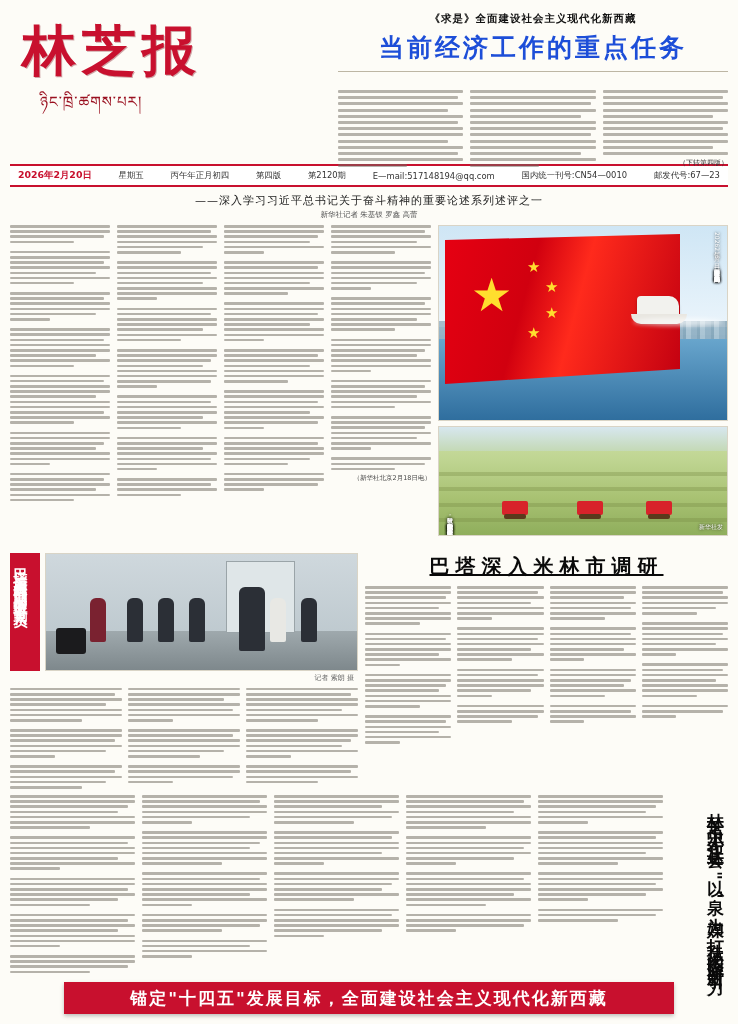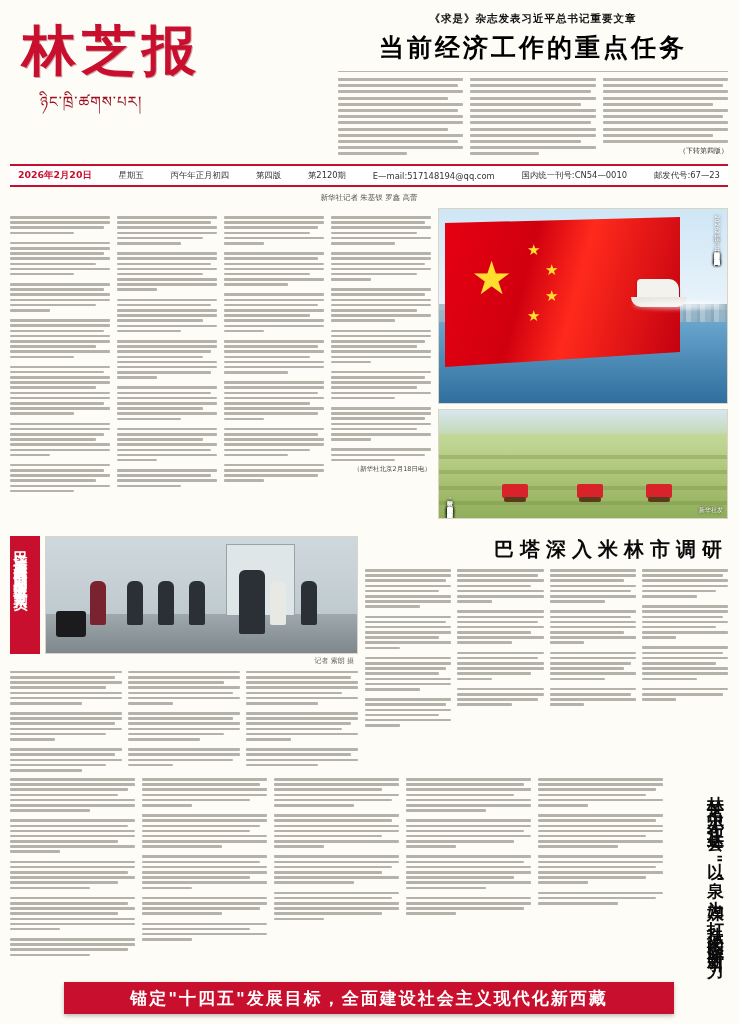--- a/index.html
+++ b/index.html
@@ -27,24 +27,24 @@
     font-size: 15px; color: #9a1020; letter-spacing: 1px;
     font-family: "DejaVu Sans", sans-serif;
   }
   .mast-right { flex: 1; padding-left: 8px; }
   .head-kicker {
     text-align: center; font-size: 10.5px; color: #111; letter-spacing: 1px;
     font-weight: bold; margin-top: 4px;
   }
   .head-main {
     text-align: center; font-weight: bold; font-size: 25px; letter-spacing: 3px;
-    margin: 5px 0 7px; color: #000000;
+    margin: 5px 0 7px; color: #1d4ed8;
     font-family: "DejaVu Sans", sans-serif;
   }
-  .head-cols { display: flex; gap: 7px; border-top: 1px solid #bdb6a4; padding-top: 6px; }
+  .head-cols { display: flex; gap: 7px; border-top: 1px solid #bdb6a4; padding-top: 18px; }
   .head-col { flex: 1; }
   .txtline {
     height: 3px; background: #6f6a60; opacity: .5; margin-bottom: 3.2px; border-radius: 1px;
   }
   .txtline.s1 { width: 100%; } .txtline.s2 { width: 96%; }
   .txtline.s3 { width: 88%; } .txtline.s4 { width: 72%; }
   .head-col .tail { width: 55%; }
 
   
   .infobar {
@@ -62,21 +62,21 @@
     color: #0a0a0a; margin: 6px 0 2px;
     font-family: "DejaVu Serif", "Liberation Serif", serif;
   }
   .lead-sub {
     text-align: center; font-size: 11px; color: #222; letter-spacing: 1px; margin-bottom: 2px;
   }
   .lead-byline { text-align: center; font-size: 7.5px; color: #555; margin-bottom: 5px; }
 
   
   .topregion { display: flex; gap: 7px; height: 322px; }
-  .tcol { width: 100px; margin-top: 8px; }
+  .tcol { width: 100px; }
   .tcol.w { width: 100px; }
   .photo-stack { flex: 1; display: flex; flex-direction: column; gap: 5px; }
 
   .micro { height: 2.6px; background: #7a756b; opacity: .55; margin-bottom: 2.6px; border-radius: 1px; }
   .micro.a { width: 100%; } .micro.b { width: 94%; } .micro.c { width: 86%; }
   .micro.d { width: 64%; } .micro.e { width: 40%; }
   .para-gap { height: 5px; }
 
   
   .photo { position: relative; overflow: hidden; border: 1px solid #d9d4c6; }
@@ -133,22 +133,22 @@
   .person { position:absolute; bottom: 24%; width: 16px; height: 44px; background:#2b2f36; border-radius: 6px 6px 2px 2px;}
   .person.red { background:#7a2230; }
   .person.white { background:#e8e8e4; }
   .person.big { width: 26px; height: 64px; bottom:16%; }
   .cam { position:absolute; left:10px; bottom:14%; width:30px;height:26px;background:#1b1b1d;border-radius:3px;}
   .pic-cap { font-size: 7px; color: #333; text-align: center; padding: 3px 4px 0; line-height: 1.4; }
   .pic-cap .cred { display:block; text-align:right; color:#666; }
 
   .mid-right { flex: 1; }
   .mid-head {
-    text-align:right; font-size: 20px; font-weight: bold; letter-spacing: 6px; color:#0a0a0a;
-    font-family:"DejaVu Serif","Liberation Serif",serif; margin-bottom: 6px;
+    text-align:center; font-size: 20px; font-weight: bold; letter-spacing: 6px; color:#0a0a0a;
+    font-family:"DejaVu Serif","Liberation Serif",serif; margin-bottom: 6px; text-decoration: underline;
   }
   .mid-cols { display:flex; gap: 6px; }
   .mid-cols .mcol { flex:1; }
 
   
   .bottom { display:flex; gap: 7px; margin-top: 6px; height: 215px; }
   .bcol { flex: 1; }
   .vtitle {
     width: 58px; flex: none; writing-mode: vertical-rl; font-size: 17px; font-weight: bold;
     letter-spacing: 5px; color:#0a0a0a; padding-top: 4px; text-align: left;
@@ -168,21 +168,21 @@
 <body>
 
 <div class="page">
 
   <div class="masthead">
     <div class="mast-left">
       <div class="mast-title">林芝报</div>
       <div class="mast-tibetan">ཉིང་ཁྲི་ཚགས་པར།</div>
     </div>
     <div class="mast-right">
-      <div class="head-kicker">《求是》杂志发表习近平总书记重要文章</div>
+      <div class="head-kicker">《求是》全面建设社会主义现代化新西藏</div>
       <div class="head-main">当前经济工作的重点任务</div>
       <div class="head-cols">
         <div class="head-col">
           <div class="txtline s1"></div>
             <div class="txtline s2"></div>
             <div class="txtline s1"></div>
           <div class="txtline s3"></div>
             <div class="txtline s1"></div>
             <div class="txtline s2"></div>
           <div class="txtline s1"></div>
@@ -230,20 +230,21 @@
     <span class="ib date">2026年2月20日</span>
     <span class="ib">星期五</span>
     <span class="ib">丙午年正月初四</span>
     <span class="ib">第四版</span>
     <span class="ib">第2120期</span>
     <span class="ib">E—mail:517148194@qq.com</span>
     <span class="ib">国内统一刊号:CN54—0010</span>
     <span class="ib">邮发代号:67—23</span>
   </div>
 
+  <div class="lead-sub">——深入学习习近平总书记关于奋斗精神的重要论述系列述评之一</div>
   <div class="lead-byline">新华社记者 朱基钗 罗鑫 高蕾</div>
 
   <div class="topregion">
 
     <div class="tcol w">
       <div class="micro a"></div>
         <div class="micro a"></div>
         <div class="micro b"></div>
         <div class="micro d"></div>
       <div class="para-gap"></div>

